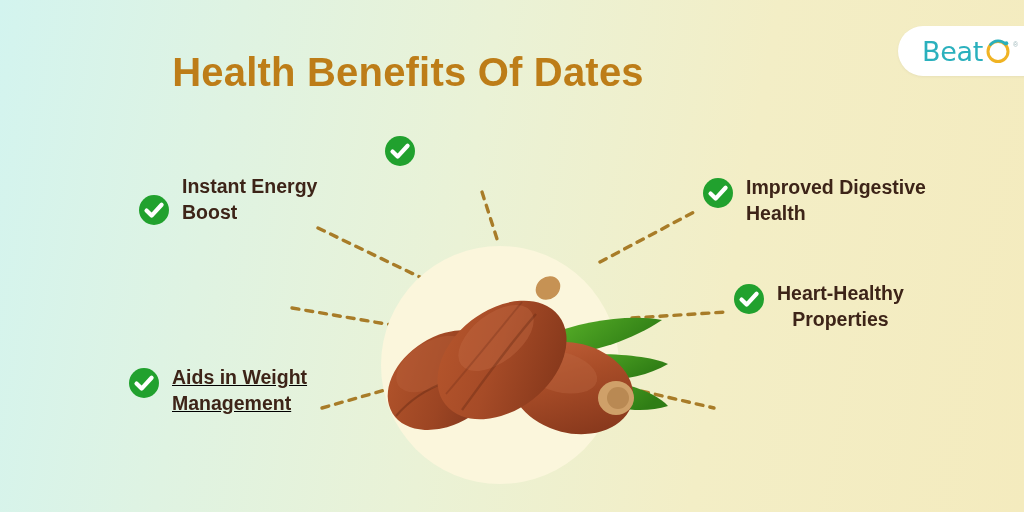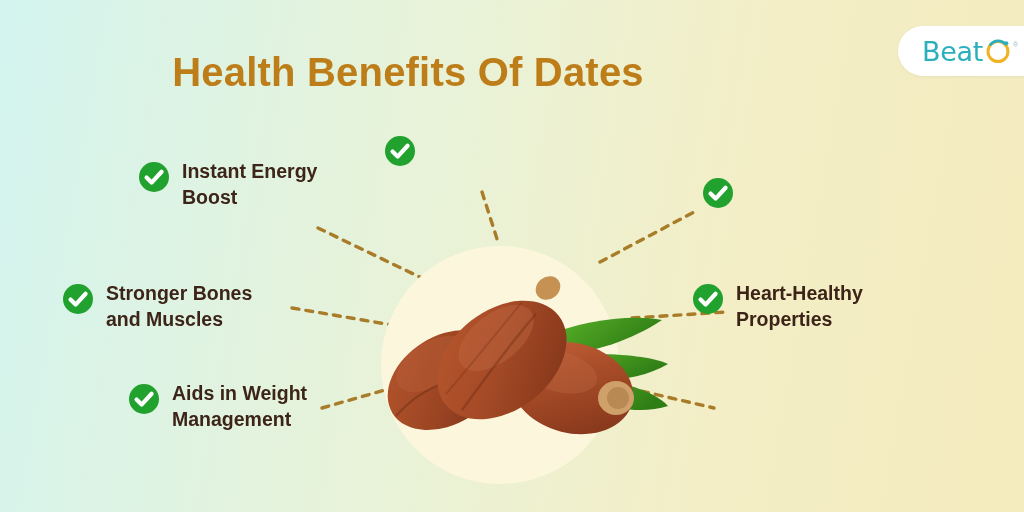--- a/index.html
+++ b/index.html
@@ -123,25 +123,25 @@
     margin-left: 12px;
     font-size: 19.5px;
     font-weight: bold;
     color: #3d2418;
     line-height: 1.33;
     white-space: pre-line;
     font-family: "Liberation Sans", sans-serif;
   }
 
   .b-immune   { left: 384px; top: 133px; }
-  .b-energy   { left: 138px; top: 159px; }
+  .b-energy   { left: 138px; top: 174px; align-items: flex-end; }
   .b-bones    { left:  62px; top: 281px; }
-  .b-weight   { left: 128px; top: 381px; }
+  .b-weight   { left: 128px; top: 365px; text-decoration: underline; }
   .b-digest   { left: 702px; top: 175px; }
-  .b-heart    { left: 692px; top: 281px; }
+  .b-heart    { left: 733px; top: 281px; text-align: center; }
   .b-brain    { left: 721px; top: 381px; }
 </style>
 </head>
 <body>
 
 <div id="poster">
 
   <svg class="lines" viewBox="0 0 1024 512" xmlns="http://www.w3.org/2000/svg">
     <g stroke="#a87c28" stroke-width="3.4" stroke-linecap="round" stroke-dasharray="7 7" fill="none">
       <line x1="318" y1="228" x2="430" y2="282"></line>
@@ -236,49 +236,41 @@
     <span class="check">
       <svg viewBox="0 0 32 32" width="32" height="32" xmlns="http://www.w3.org/2000/svg">
         <circle cx="16" cy="16" r="15" fill="#21a12e"></circle>
         <path d="M8.5 16.6 L13.6 21.6 L23.6 10.8" fill="none" stroke="#ffffff" stroke-width="4.2" stroke-linecap="round" stroke-linejoin="round"></path>
       </svg>
     </span>
     <span class="benefit-label">Instant Energy
 Boost</span>
   </div>
 
-  <div class="benefit b-bones">
-    <span class="check">
-      <svg viewBox="0 0 32 32" width="32" height="32" xmlns="http://www.w3.org/2000/svg">
-        <circle cx="16" cy="16" r="15" fill="#21a12e"></circle>
-        <path d="M8.5 16.6 L13.6 21.6 L23.6 10.8" fill="none" stroke="#ffffff" stroke-width="4.2" stroke-linecap="round" stroke-linejoin="round"></path>
-      </svg>
-    </span>
-    <span class="benefit-label">Stronger Bones
-and Muscles</span>
-  </div>
 
   <div class="benefit b-weight">
     <span class="check">
       <svg viewBox="0 0 32 32" width="32" height="32" xmlns="http://www.w3.org/2000/svg">
         <circle cx="16" cy="16" r="15" fill="#21a12e"></circle>
         <path d="M8.5 16.6 L13.6 21.6 L23.6 10.8" fill="none" stroke="#ffffff" stroke-width="4.2" stroke-linecap="round" stroke-linejoin="round"></path>
       </svg>
     </span>
     <span class="benefit-label">Aids in Weight
 Management</span>
   </div>
 
   <div class="benefit b-digest">
     <span class="check">
       <svg viewBox="0 0 32 32" width="32" height="32" xmlns="http://www.w3.org/2000/svg">
         <circle cx="16" cy="16" r="15" fill="#21a12e"></circle>
         <path d="M8.5 16.6 L13.6 21.6 L23.6 10.8" fill="none" stroke="#ffffff" stroke-width="4.2" stroke-linecap="round" stroke-linejoin="round"></path>
       </svg>
     </span>
+    <span class="benefit-label">Improved Digestive
+Health</span>
   </div>
 
   <div class="benefit b-heart">
     <span class="check">
       <svg viewBox="0 0 32 32" width="32" height="32" xmlns="http://www.w3.org/2000/svg">
         <circle cx="16" cy="16" r="15" fill="#21a12e"></circle>
         <path d="M8.5 16.6 L13.6 21.6 L23.6 10.8" fill="none" stroke="#ffffff" stroke-width="4.2" stroke-linecap="round" stroke-linejoin="round"></path>
       </svg>
     </span>
     <span class="benefit-label">Heart-Healthy

